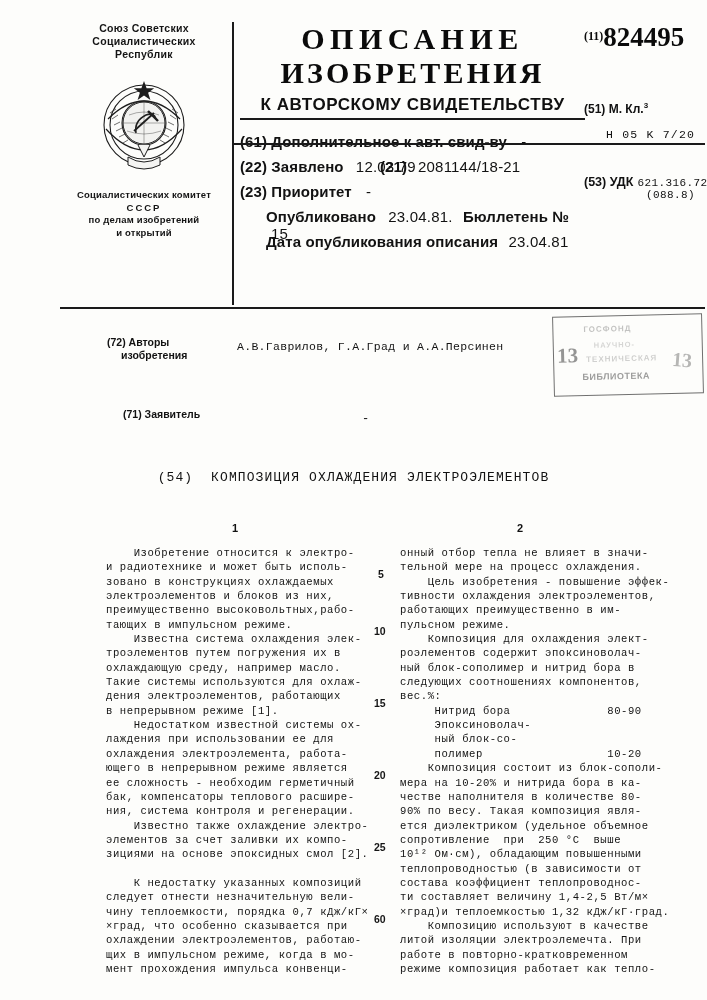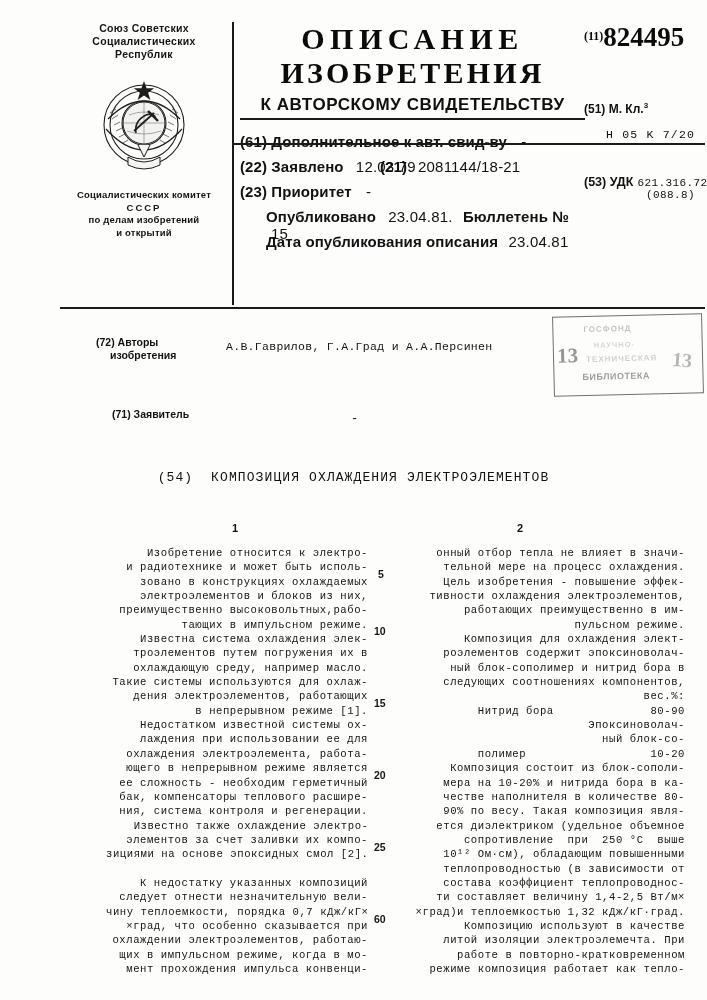--- a/index.html
+++ b/index.html
@@ -184,21 +184,21 @@
     position: absolute;
     left: 232px; top: 143px;
     width: 473px;
     height: 1.5px;
     background: #1a1a1a;
   }
 
   
   .authors-block {
     position: absolute;
-    left: 51px; top: 318px;
+    left: 62px; top: 318px;
     width: 645px;
     height: 130px;
   }
   .lbl {
     position: absolute;
     font-family: "Liberation Sans", sans-serif;
     font-weight: bold;
     font-size: 10.5px;
     line-height: 13px;
     color: #121212;
@@ -297,21 +297,20 @@
     font-size: 11px;
   }
   .colnum.c1 { left: 232px; }
   .colnum.c2 { left: 517px; }
 
   .body {
     position: absolute;
     left: 0; top: 546px;
     width: 707px;
     height: 420px;
-    text-align: right;
   }
   .col {
     position: absolute;
     top: 0;
     font-family: "Liberation Mono", monospace;
     font-size: 10.6px;
     line-height: 14.35px;
     letter-spacing: 0.55px;
     color: #131313;
     white-space: pre;

